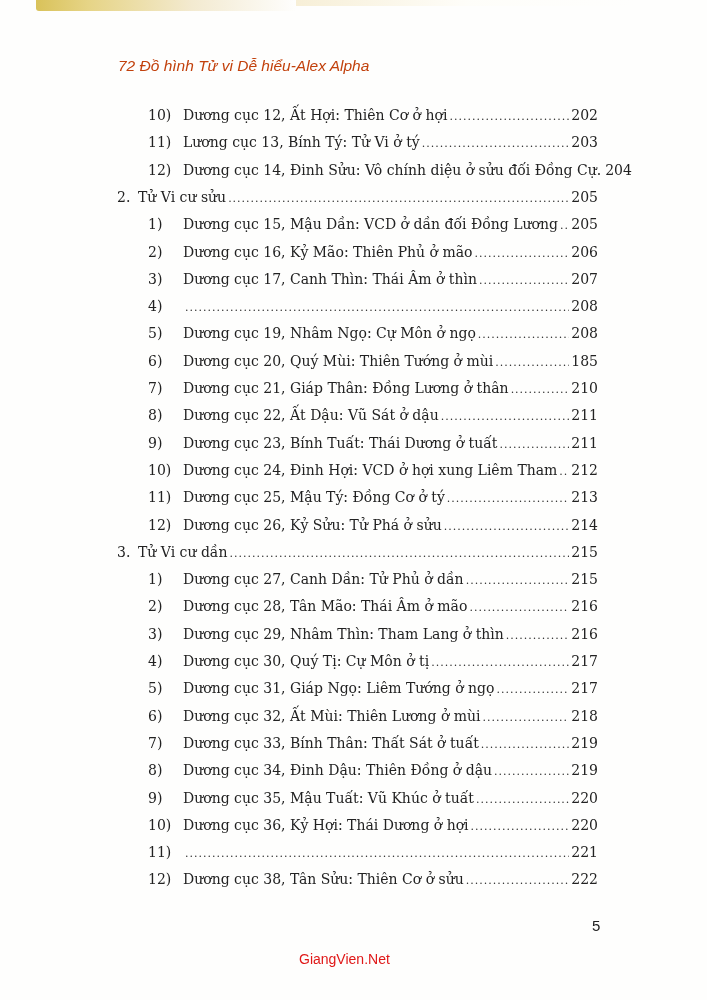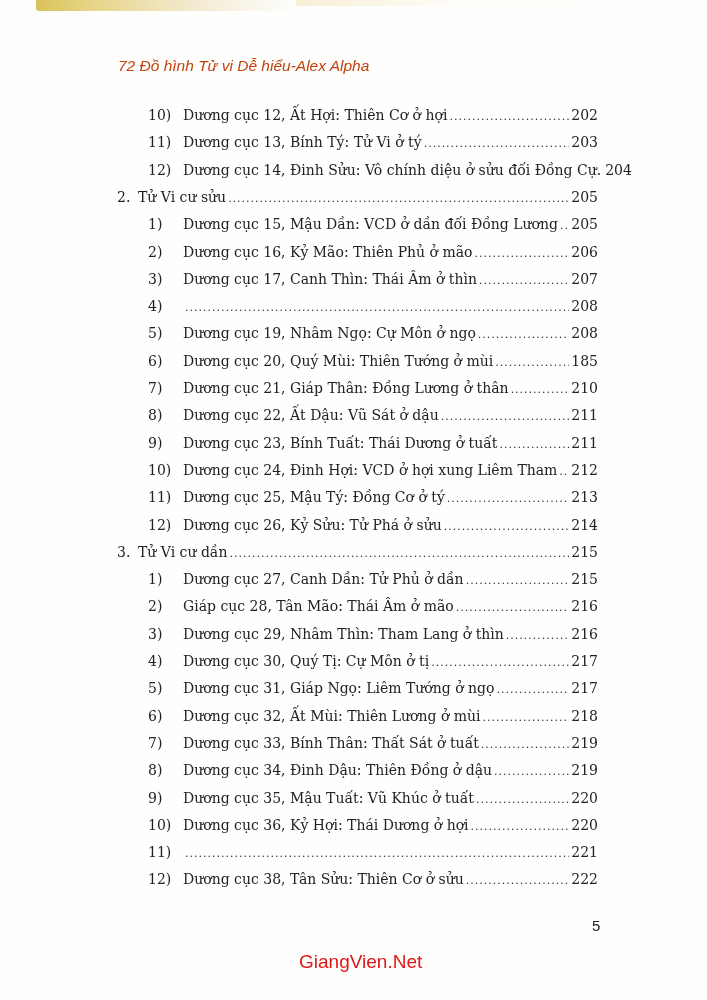--- a/index.html
+++ b/index.html
@@ -41,41 +41,41 @@
   .leader::after {
     content:"........................................................................................................................................................................................";
   }
   .page { flex:0 0 auto; text-align:right; }
   .folio {
     position:absolute; left:592px; top:917px;
     font-family:"Liberation Sans","DejaVu Sans",sans-serif; font-size:15px; color:#222;
   }
   .watermark {
     position:absolute; left:299px; top:951px;
-    font-family:"Liberation Sans","DejaVu Sans",sans-serif; font-size:19px; color:#e01818;
+    font-family:"Liberation Sans","DejaVu Sans",sans-serif; font-size:14px; color:#e01818;
   }
 </style>
 </head>
 <body>
 
 <div class="stain"></div>
 <div class="stain2"></div>
 
 <div class="running-header">72 Đồ hình Tử vi Dễ hiểu-Alex Alpha</div>
 
 <div class="toc" id="toc">
     <div class="row sub" style="top: 0px;">
       <span class="num">10)</span>
       <span class="title">Dương cục 12, Ất Hợi: Thiên Cơ ở hợi</span>
       <span class="leader"></span>
       <span class="page">202</span>
     </div>
     <div class="row sub" style="top: 27.3px;">
       <span class="num">11)</span>
-      <span class="title">Dương cục 13, Bính Tý: Tử Vi ở tý</span>
+      <span class="title">Lương cục 13, Bính Tý: Tử Vi ở tý</span>
       <span class="leader"></span>
       <span class="page">203</span>
     </div>
     <div class="row sub" style="top: 54.6px;">
       <span class="num">12)</span>
       <span class="title">Dương cục 14, Đinh Sửu: Vô chính diệu ở sửu đối Đồng Cự.</span>
       <span class="leader"></span>
       <span class="page">204</span>
     </div>
     <div class="row sec" style="top: 81.9px;">
@@ -162,21 +162,21 @@
       <span class="page">215</span>
     </div>
     <div class="row sub" style="top: 464.1px;">
       <span class="num">1)</span>
       <span class="title">Dương cục 27, Canh Dần: Tử Phủ ở dần</span>
       <span class="leader"></span>
       <span class="page">215</span>
     </div>
     <div class="row sub" style="top: 491.4px;">
       <span class="num">2)</span>
-      <span class="title">Giáp cục 28, Tân Mão: Thái Âm ở mão</span>
+      <span class="title">Dương cục 28, Tân Mão: Thái Âm ở mão</span>
       <span class="leader"></span>
       <span class="page">216</span>
     </div>
     <div class="row sub" style="top: 518.7px;">
       <span class="num">3)</span>
       <span class="title">Dương cục 29, Nhâm Thìn: Tham Lang ở thìn</span>
       <span class="leader"></span>
       <span class="page">216</span>
     </div>
     <div class="row sub" style="top: 546px;">

